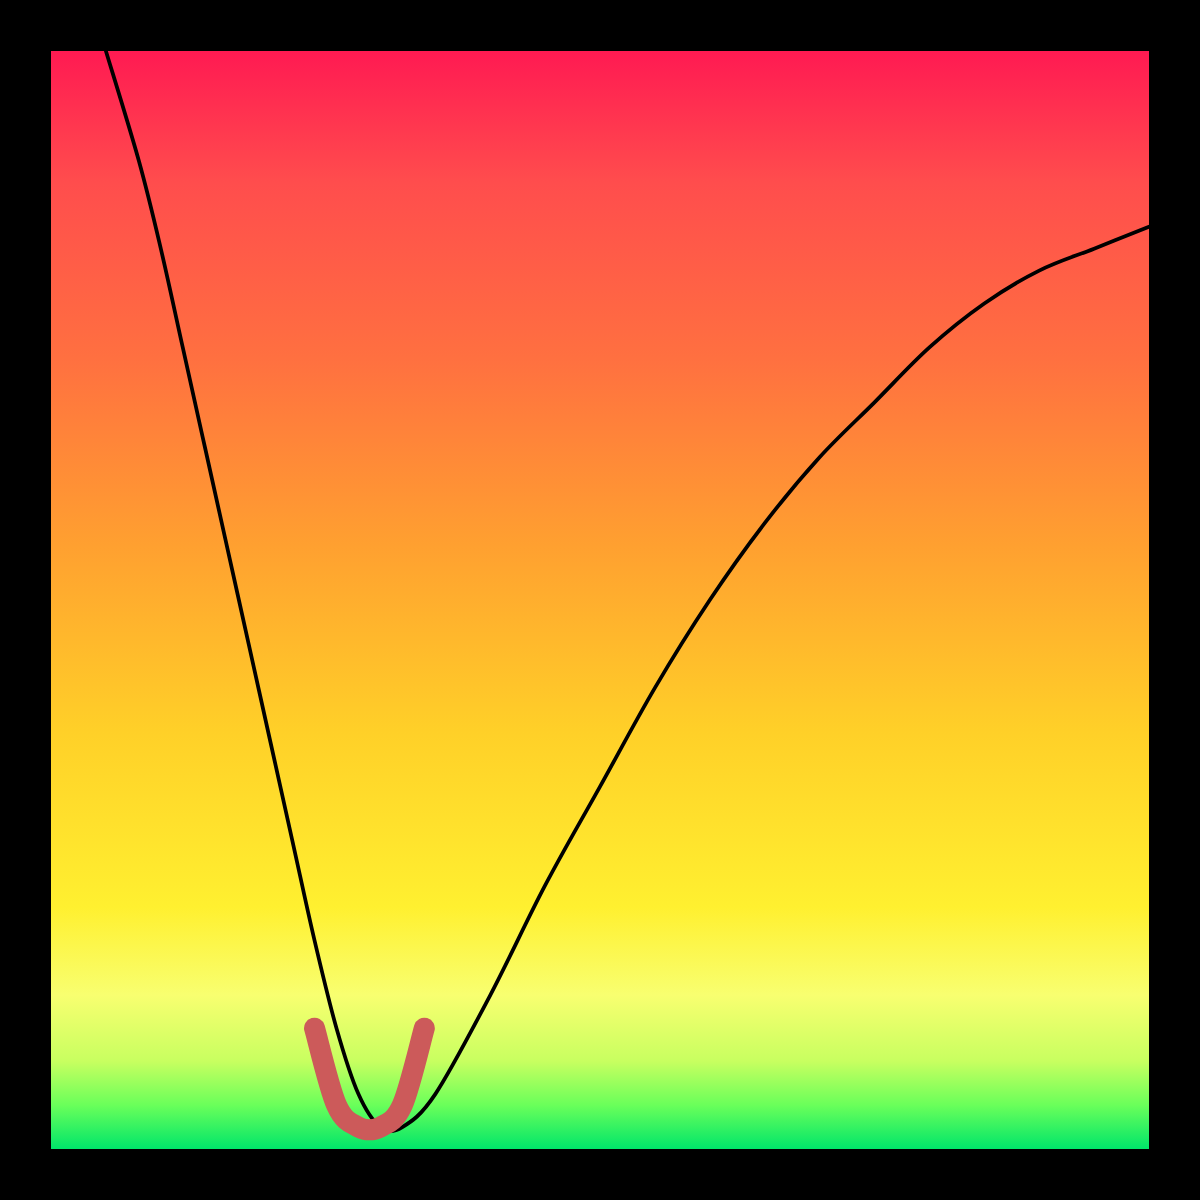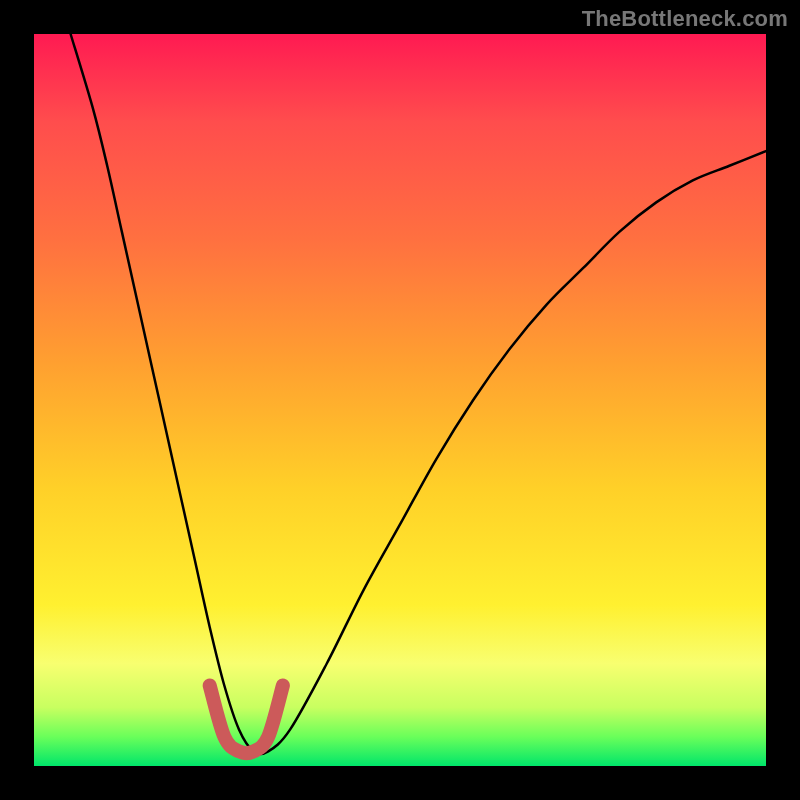--- a/index.html
+++ b/index.html
@@ -55,21 +55,20 @@
     left: 0;
     width: 732px;
     height: 732px;
     overflow: visible;
   }
 </style>
 </head>
 <body>
 
 <div class="frame">
-  <div class="watermark">TheBottleneck.com</div>
 
   <div class="plot">
     <svg class="curves" viewBox="0 0 732 732" preserveAspectRatio="none">
       <path fill="none" stroke="#000000" stroke-width="2.5" stroke-linecap="round" stroke-linejoin="round" d="M 36.6,0 C 40.260000000000005,12.199999999999989 52.46,51.23999999999994 58.56,73.19999999999993 C 64.66,95.15999999999993 68.32000000000001,111.01999999999998 73.2,131.76 C 78.08,152.5 82.96000000000001,175.67999999999998 87.84,197.64 C 92.72,219.6 97.60000000000001,241.55999999999997 102.48,263.52 C 107.36,285.47999999999996 112.24000000000001,307.44 117.12,329.4 C 122,351.35999999999996 126.88,373.31999999999994 131.76,395.28 C 136.64,417.24 141.52,439.20000000000005 146.4,461.16 C 151.28,483.12 156.16,505.08 161.04,527.04 C 165.92,549 170.8,572.18 175.68,592.92 C 180.56,613.66 185.44,634.4 190.32,651.48 C 195.2,668.5600000000001 200.08,684.42 204.96,695.4 C 209.84,706.38 214.72,713.7 219.6,717.36 C 224.48,721.02 228.14000000000001,721.02 234.24,717.36 C 240.34,713.7 246.44,710.04 256.2,695.4 C 265.96,680.76 280.6,652.7 292.8,629.52 C 305,606.3399999999999 317.20000000000005,579.4999999999999 329.40000000000003,556.3199999999999 C 341.6,533.14 353.8,512.4 366,490.44 C 378.2,468.48 390.40000000000003,445.3 402.6,424.56 C 414.8,403.82 427,384.3 439.2,366 C 451.4,347.7 463.6,330.62000000000006 475.8,314.76000000000005 C 488,298.90000000000003 500.2,284.26 512.4,270.84 C 524.6,257.41999999999996 536.8,246.43999999999994 549,234.23999999999995 C 561.2,222.03999999999996 573.4000000000001,208.61999999999998 585.6,197.64 C 597.8,186.66 609.9999999999999,176.9 622.1999999999999,168.36 C 634.4,159.82000000000002 646.6,152.49999999999997 658.8000000000001,146.39999999999998 C 671.0000000000001,140.29999999999998 683.2,136.64 695.4,131.76 C 707.5999999999999,126.88 725.9,119.56 732,117.12"></path>
       <path fill="none" stroke="#cc5a5a" stroke-width="14" stroke-linecap="round" stroke-linejoin="round" d="M 175.68,651.48 C 178.12,660.02 185.44,691.74 190.32,702.72 C 195.2,713.7 200.08,714.9200000000001 204.96,717.36 C 209.84,719.8 214.72,719.8 219.6,717.36 C 224.48,714.9200000000001 229.36,713.7 234.24,702.72 C 239.12,691.74 246.44000000000003,660.02 248.88000000000002,651.48"></path>
     </svg>
   </div>
 </div>
 
 </body></html>

